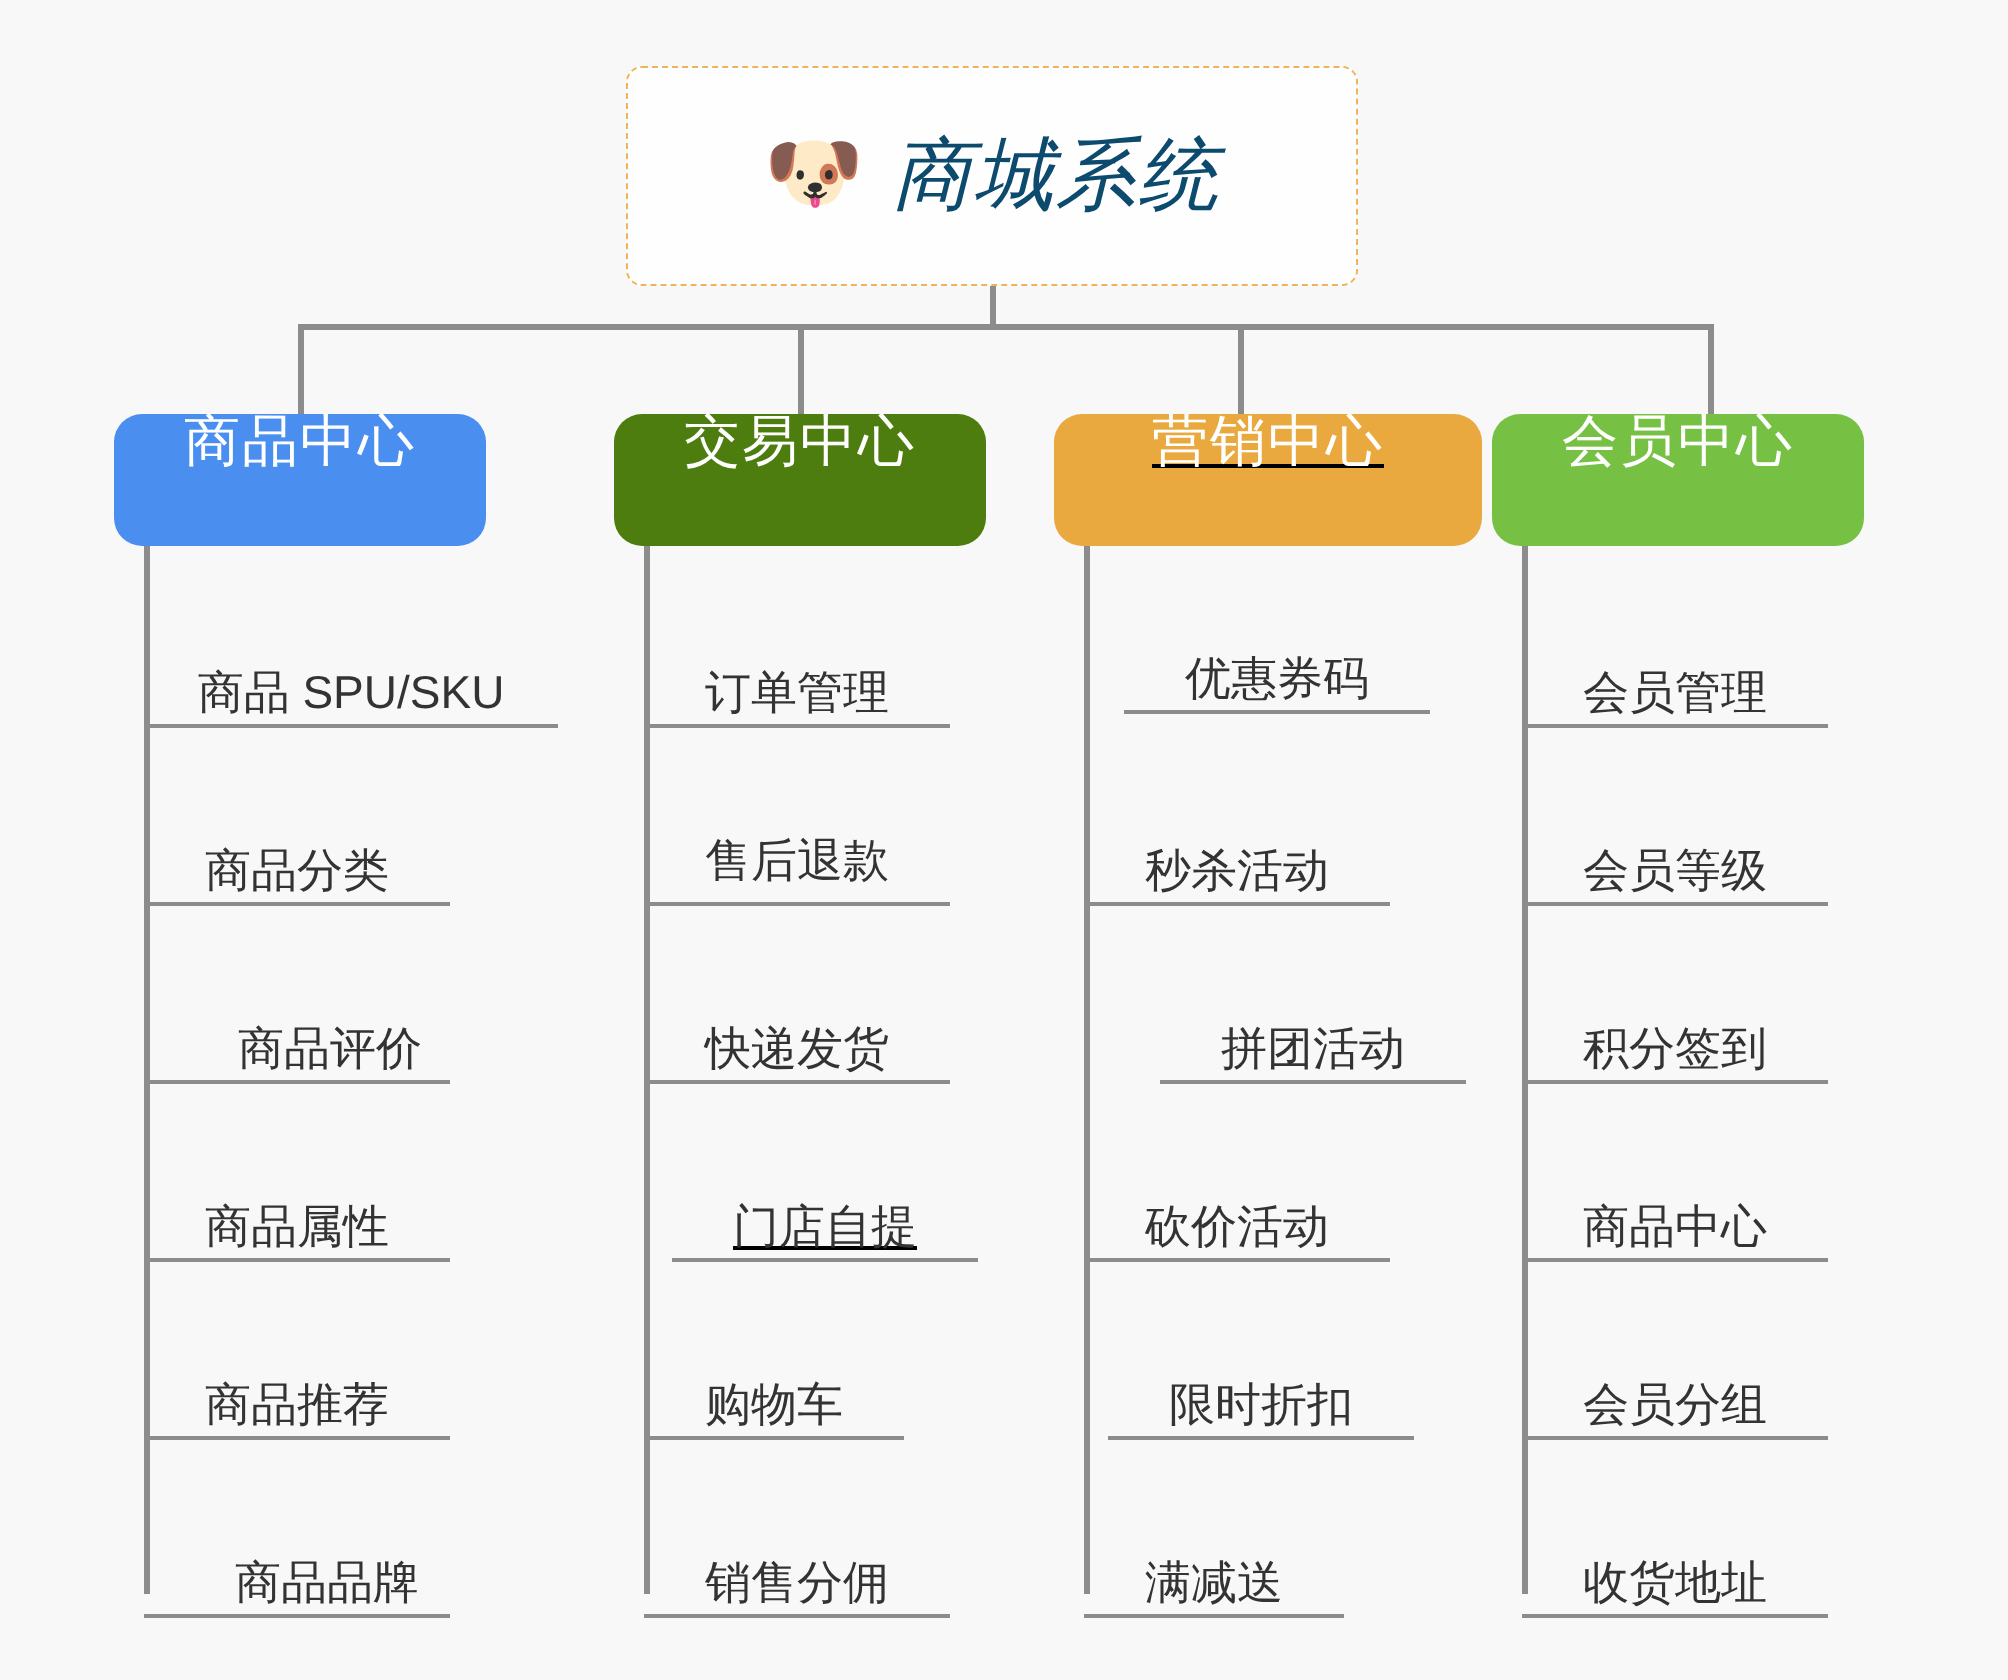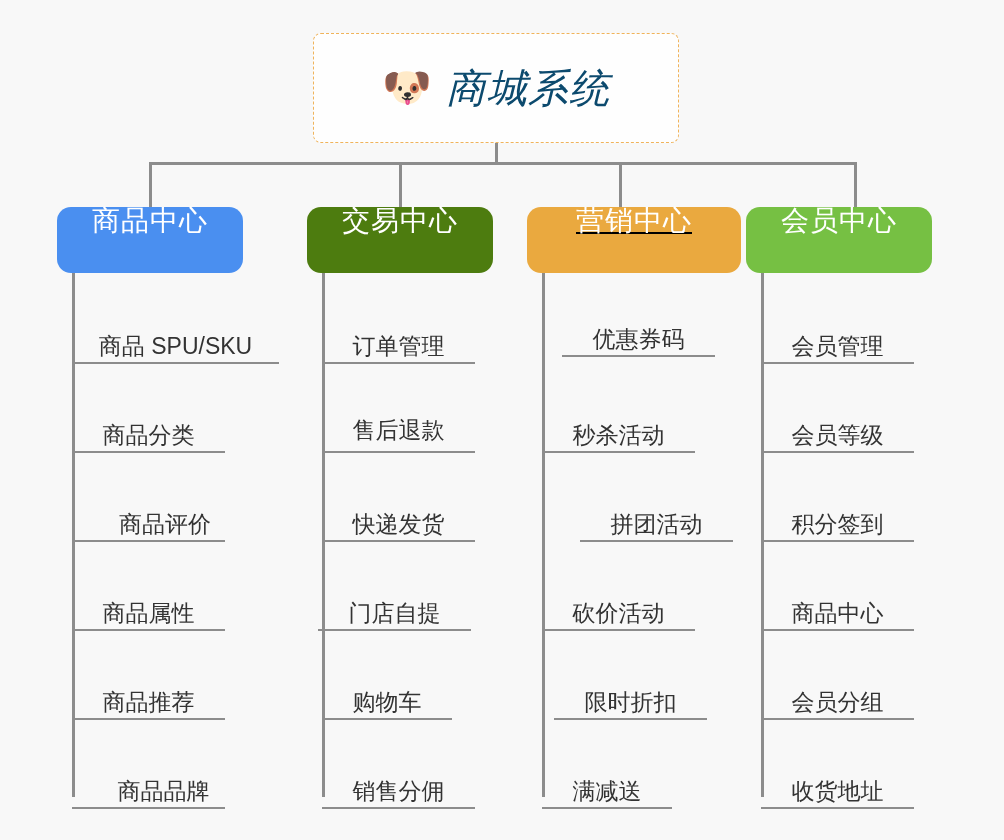--- a/index.html
+++ b/index.html
@@ -157,21 +157,21 @@
     <div class="spine" style="left:15px; height:524px;"></div>
     <div class="leaf" style="left:15px; top:117px; min-width:153px;">
       <span class="leaf-label">订单管理</span>
     </div>
     <div class="leaf" style="left:15px; top:206px; min-width:153px;align-items:center;">
       <span class="leaf-label">售后退款</span>
     </div>
     <div class="leaf" style="left:15px; top:295px; min-width:153px;">
       <span class="leaf-label">快递发货</span>
     </div>
-    <div class="leaf" style="left:11px; top:384px; min-width:153px;">
+    <div class="leaf" style="left:29px; top:384px; min-width:153px;text-decoration:underline;">
       <span class="leaf-label">门店自提</span>
     </div>
     <div class="leaf" style="left:15px; top:473px; min-width:130px;align-items:flex-end;">
       <span class="leaf-label">购物车</span>
     </div>
     <div class="leaf" style="left:15px; top:562px; min-width:153px;">
       <span class="leaf-label">销售分佣</span>
     </div>
   </div>
 

